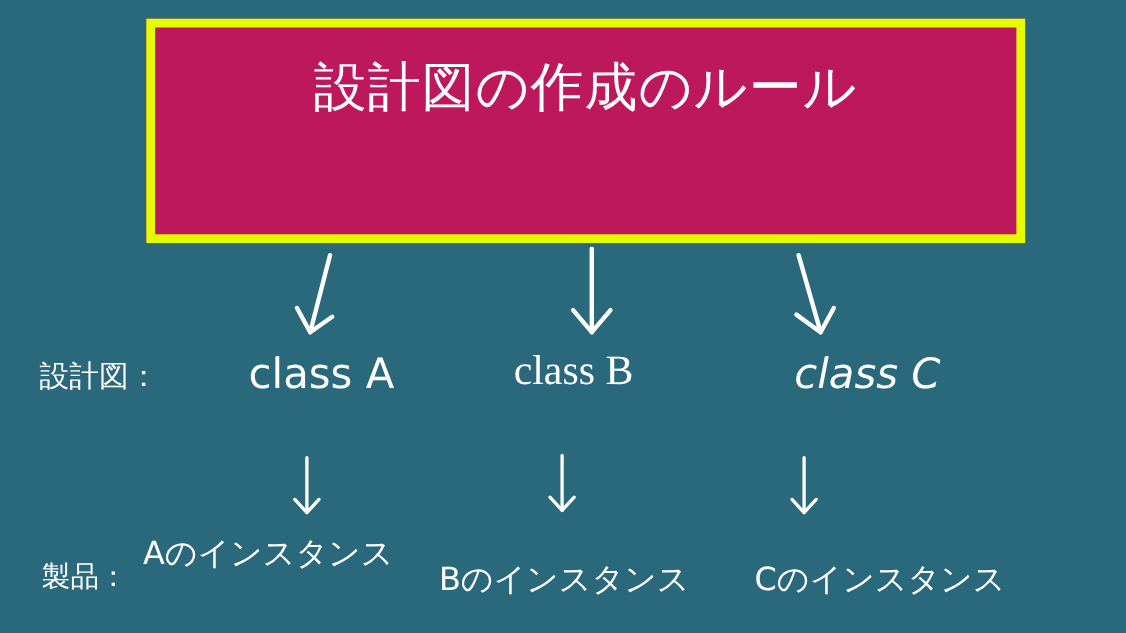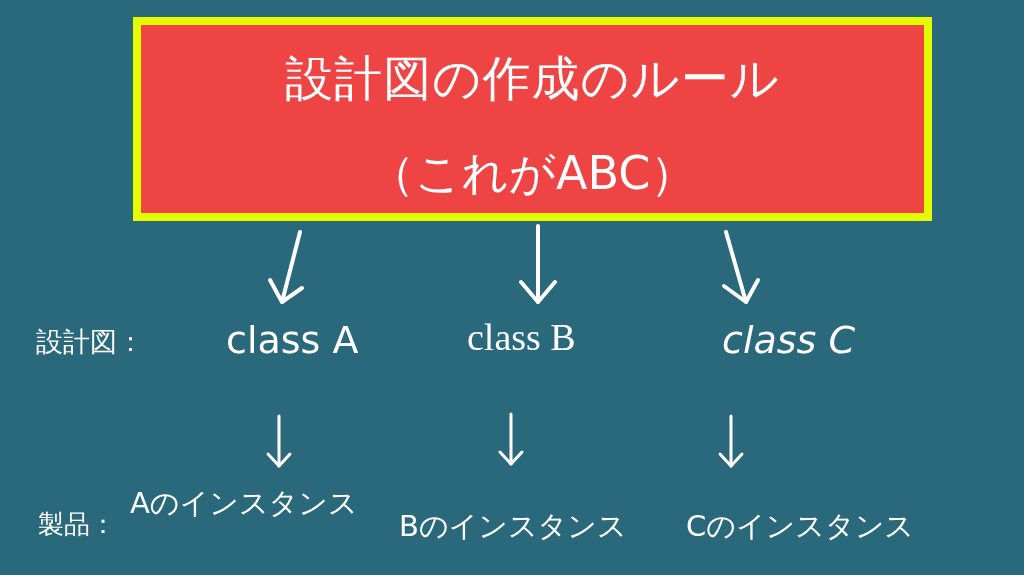--- a/index.html
+++ b/index.html
@@ -8,21 +8,21 @@
       background: #2a687c;
       position: relative; overflow: hidden;
       font-family: "DejaVu Sans", "Liberation Sans", sans-serif;
       color: #ffffff;
     }
     .title-box {
       position: absolute;
       left: 133px; top: 17px;
       width: 783px; height: 188px;
       border: 8px solid #e5fb00;
-      background: #ef4444;
+      background: #be185d;
     }
     .title-line1 {
       position: absolute; left: 0; right: 0; top: 22px;
       text-align: center; font-size: 48px; letter-spacing: 1px;
     }
     .title-line2 {
       position: absolute; left: 0; right: 0; top: 118px;
       text-align: center; font-size: 46px;
     }
     .arrow { position: absolute; }
@@ -35,21 +35,20 @@
     }
     .instance-label {
       position: absolute; font-size: 29px;
     }
   </style>
 </head>
 <body>
 
 <div class="title-box">
   <div class="title-line1">設計図の作成のルール</div>
-  <div class="title-line2">（これがABC）</div>
 </div>
 
 <div class="arrow" style="left:262px; top:228px;">
   <svg width="50" height="80" viewBox="0 0 50 80">
     <line x1="38" y1="4" x2="20" y2="74" stroke="#fff" stroke-width="4" stroke-linecap="round"></line>
     <polyline points="8,52 20,74 40,60" fill="none" stroke="#fff" stroke-width="4" stroke-linecap="round" stroke-linejoin="round"></polyline>
   </svg>
 </div>
 <div class="arrow" style="left:515px; top:224px;">
   <svg width="46" height="82" viewBox="0 0 46 82">

